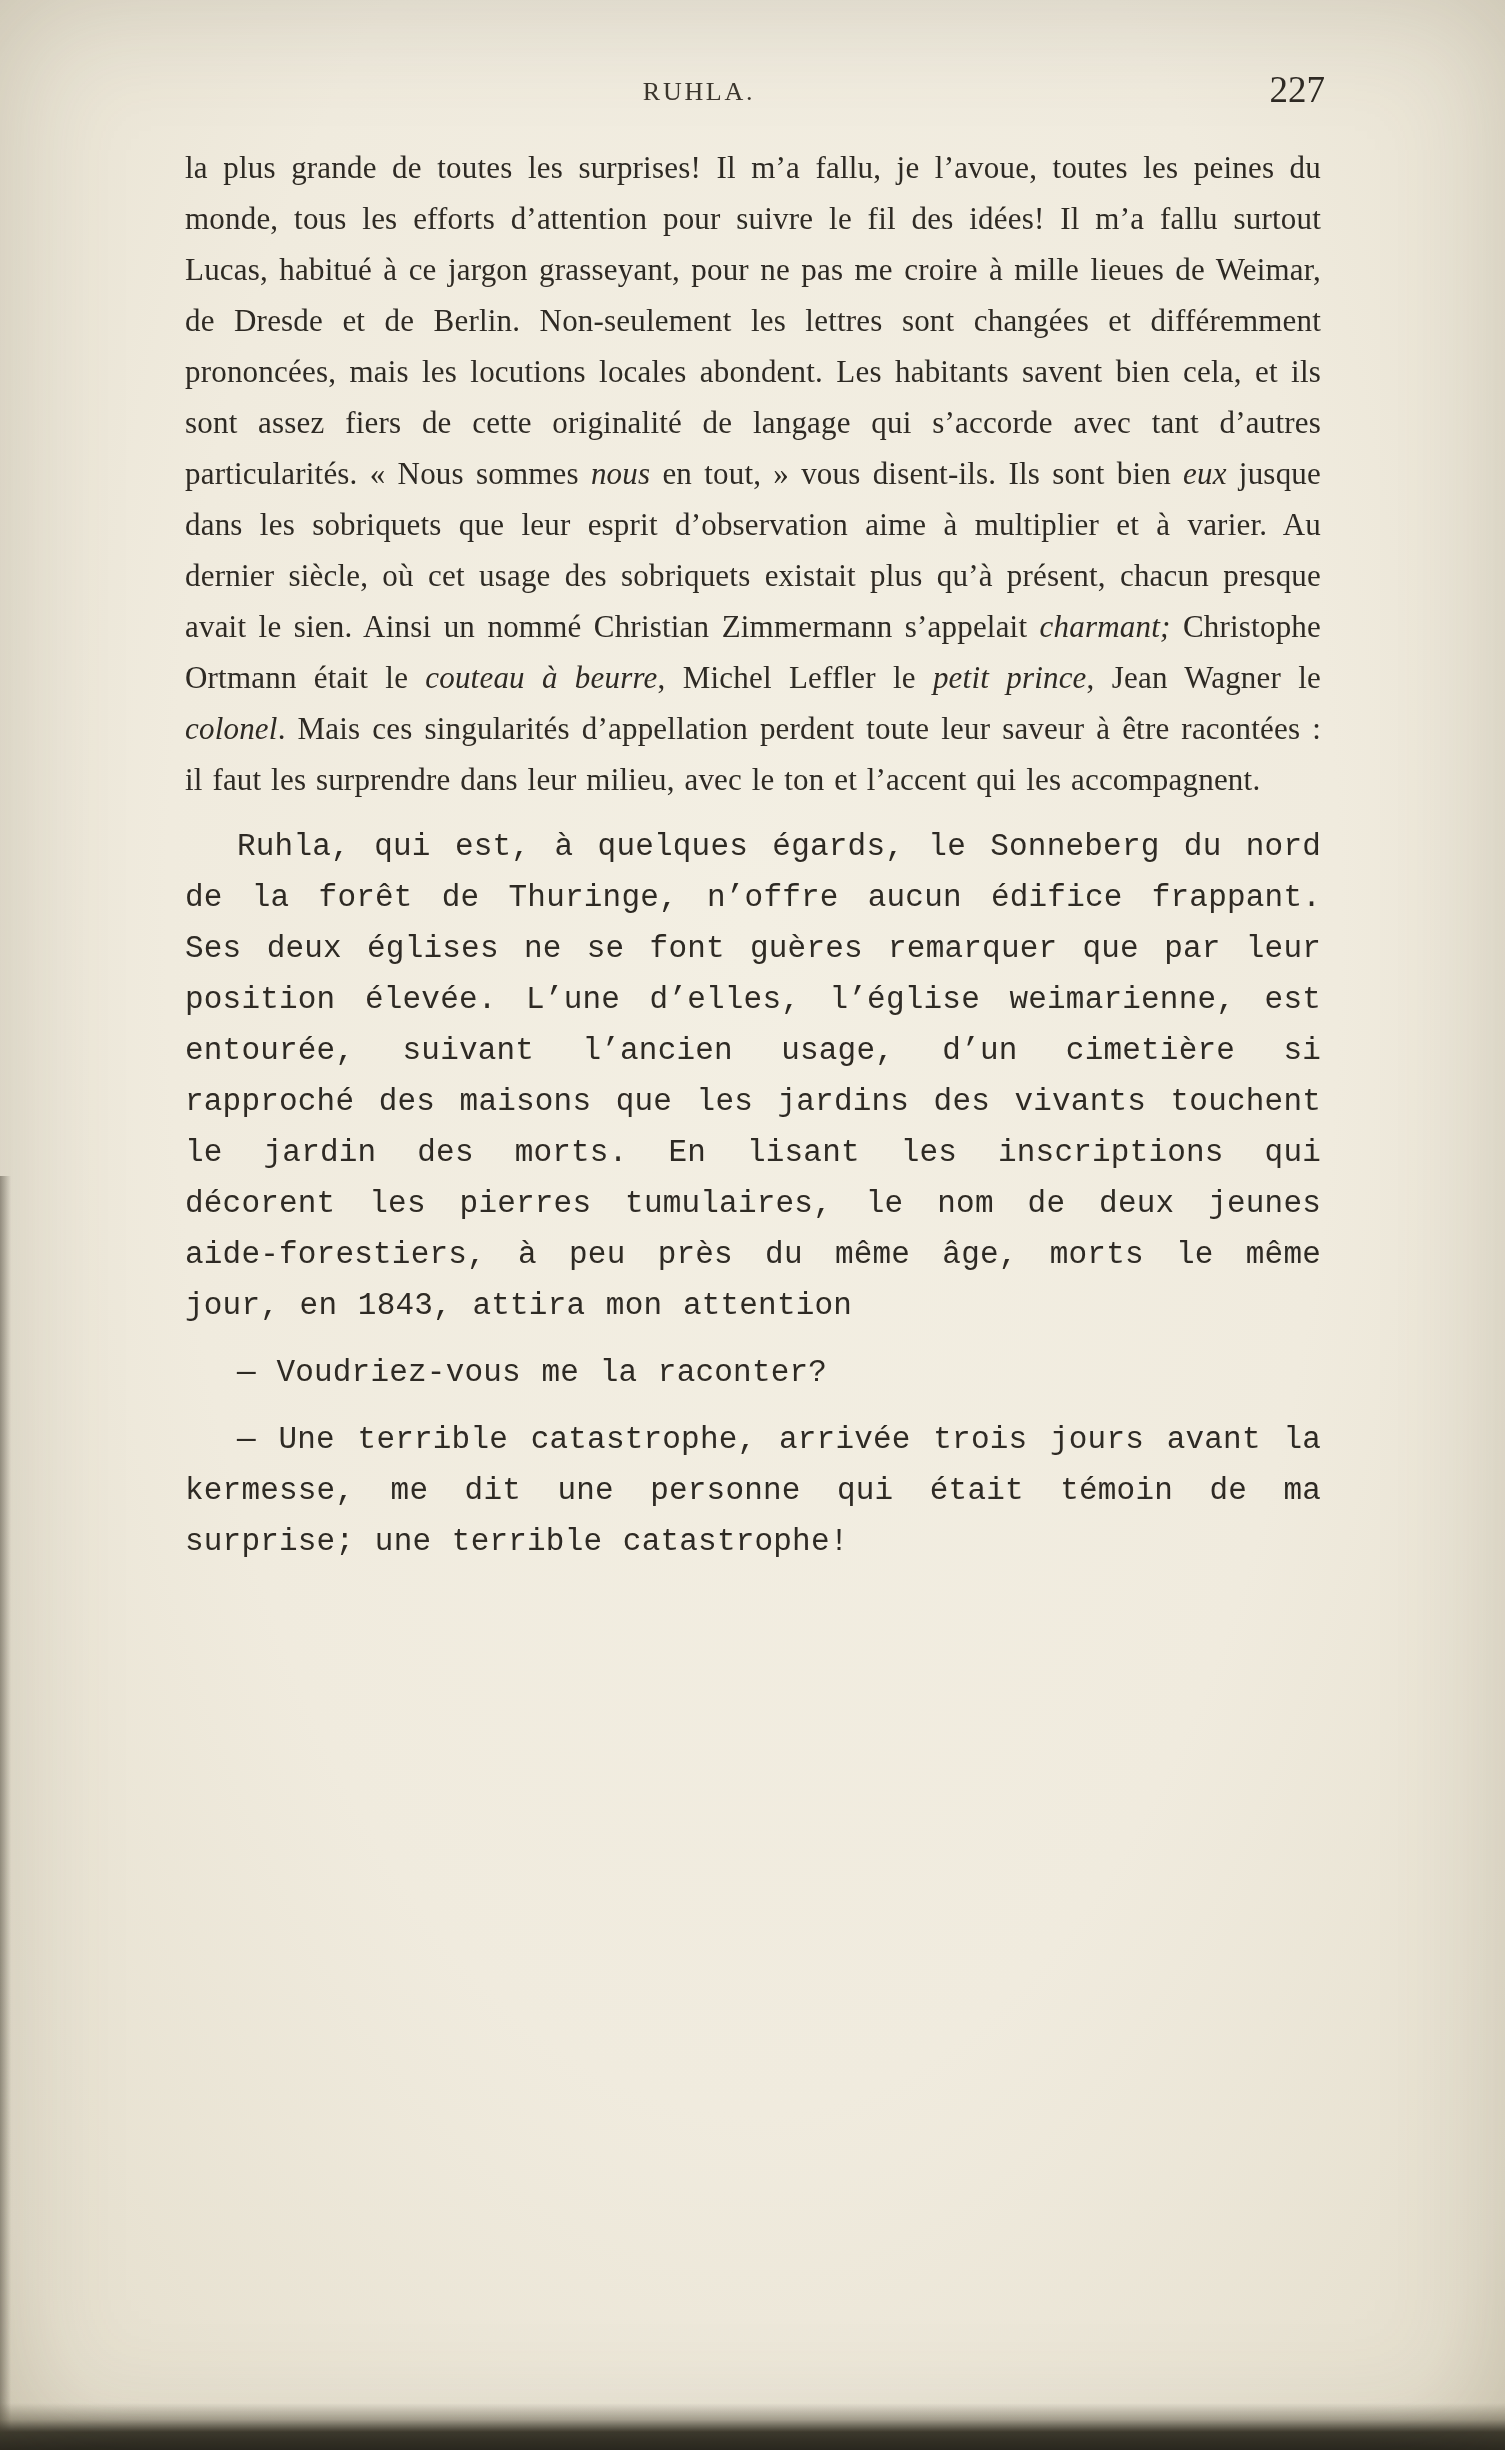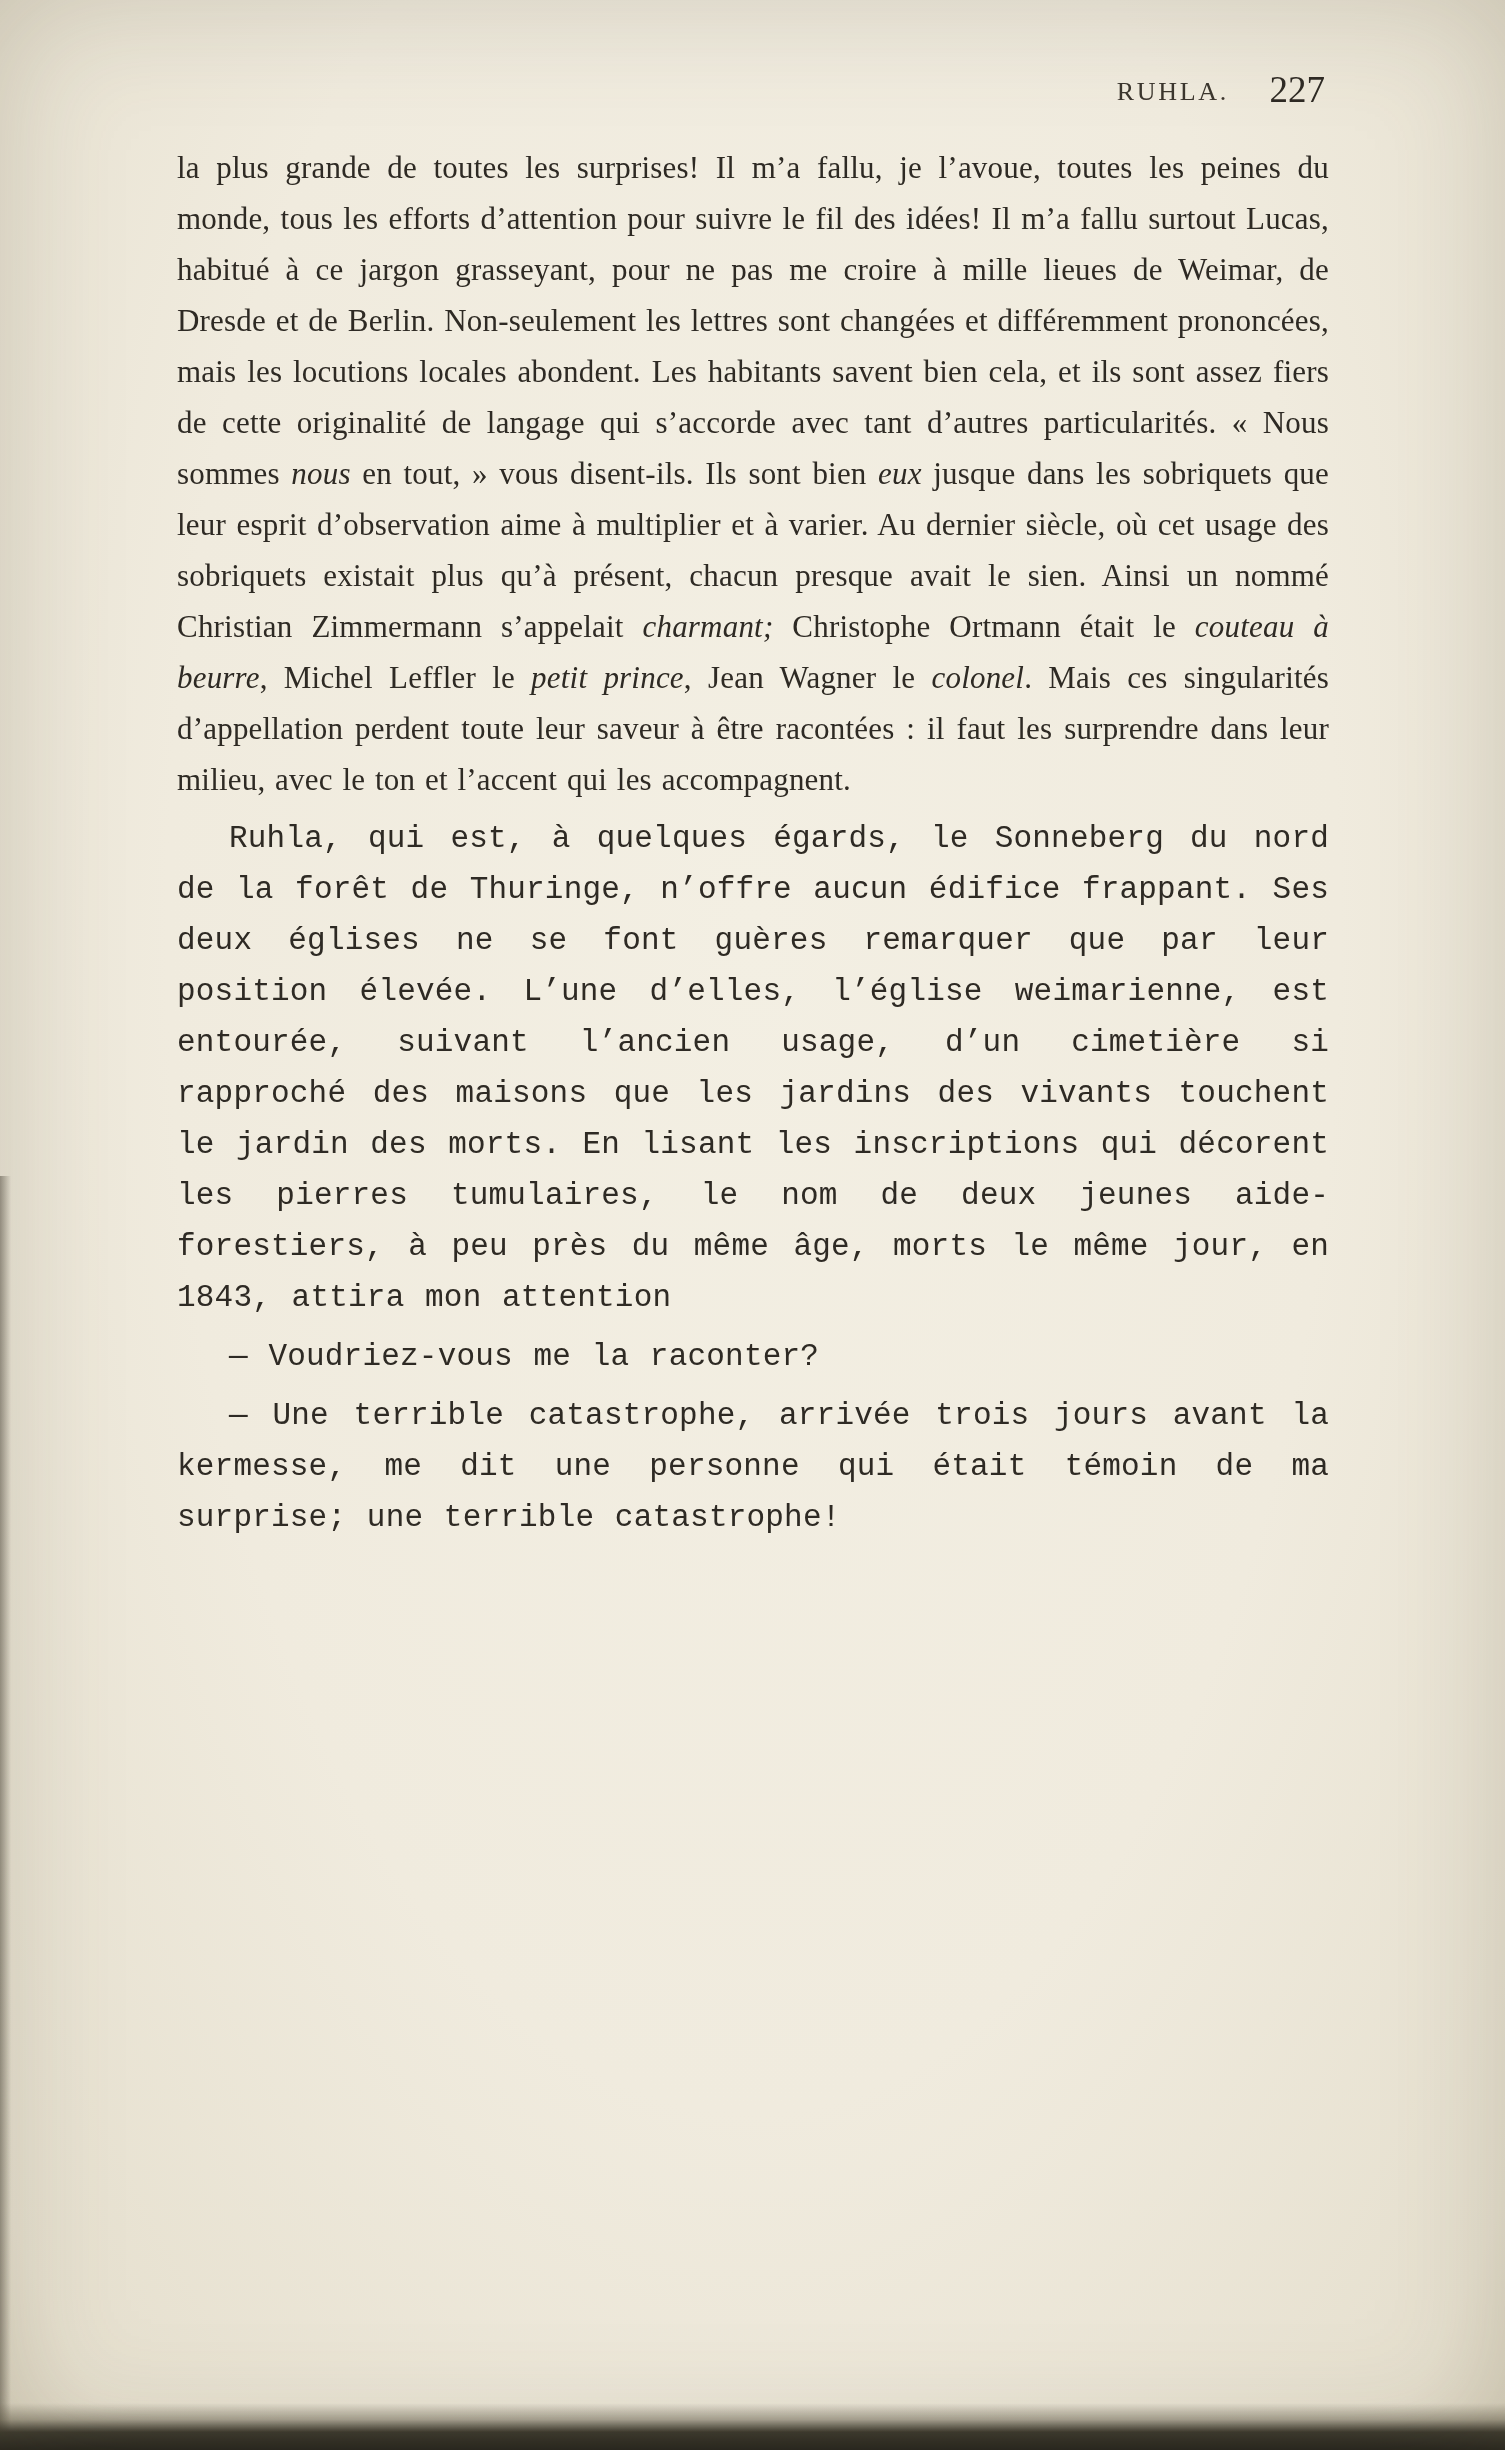--- a/index.html
+++ b/index.html
@@ -55,42 +55,42 @@
     width: 1168px;
   }
   .running-head {
     position: relative;
     height: 47px;
   }
   .running-title {
     position: absolute;
     left: 0;
     right: 108px;
-    text-align: right;
+    text-align: center;
     font-size: 26px;
     letter-spacing: 2.7px;
     color: #3b362e;
   }
   .page-number {
     position: absolute;
     right: 12px;
     top: -9px;
     font-size: 37px;
     color: #2e2a24;
   }
   .body-text {
     margin-top: 18px;
     font-size: 31px;
     line-height: 51px;
     text-align: justify;
     letter-spacing: 0.2px;
     word-spacing: 1.8px;
   }
   .para {
-    margin: 8px;
+    margin: 16px;
   }
   .para.indent {
     text-indent: 52px;
     font-family: Liberation Mono, monospace;
   }
   .it {
     font-style: italic;
   }
 </style>
 </head>

